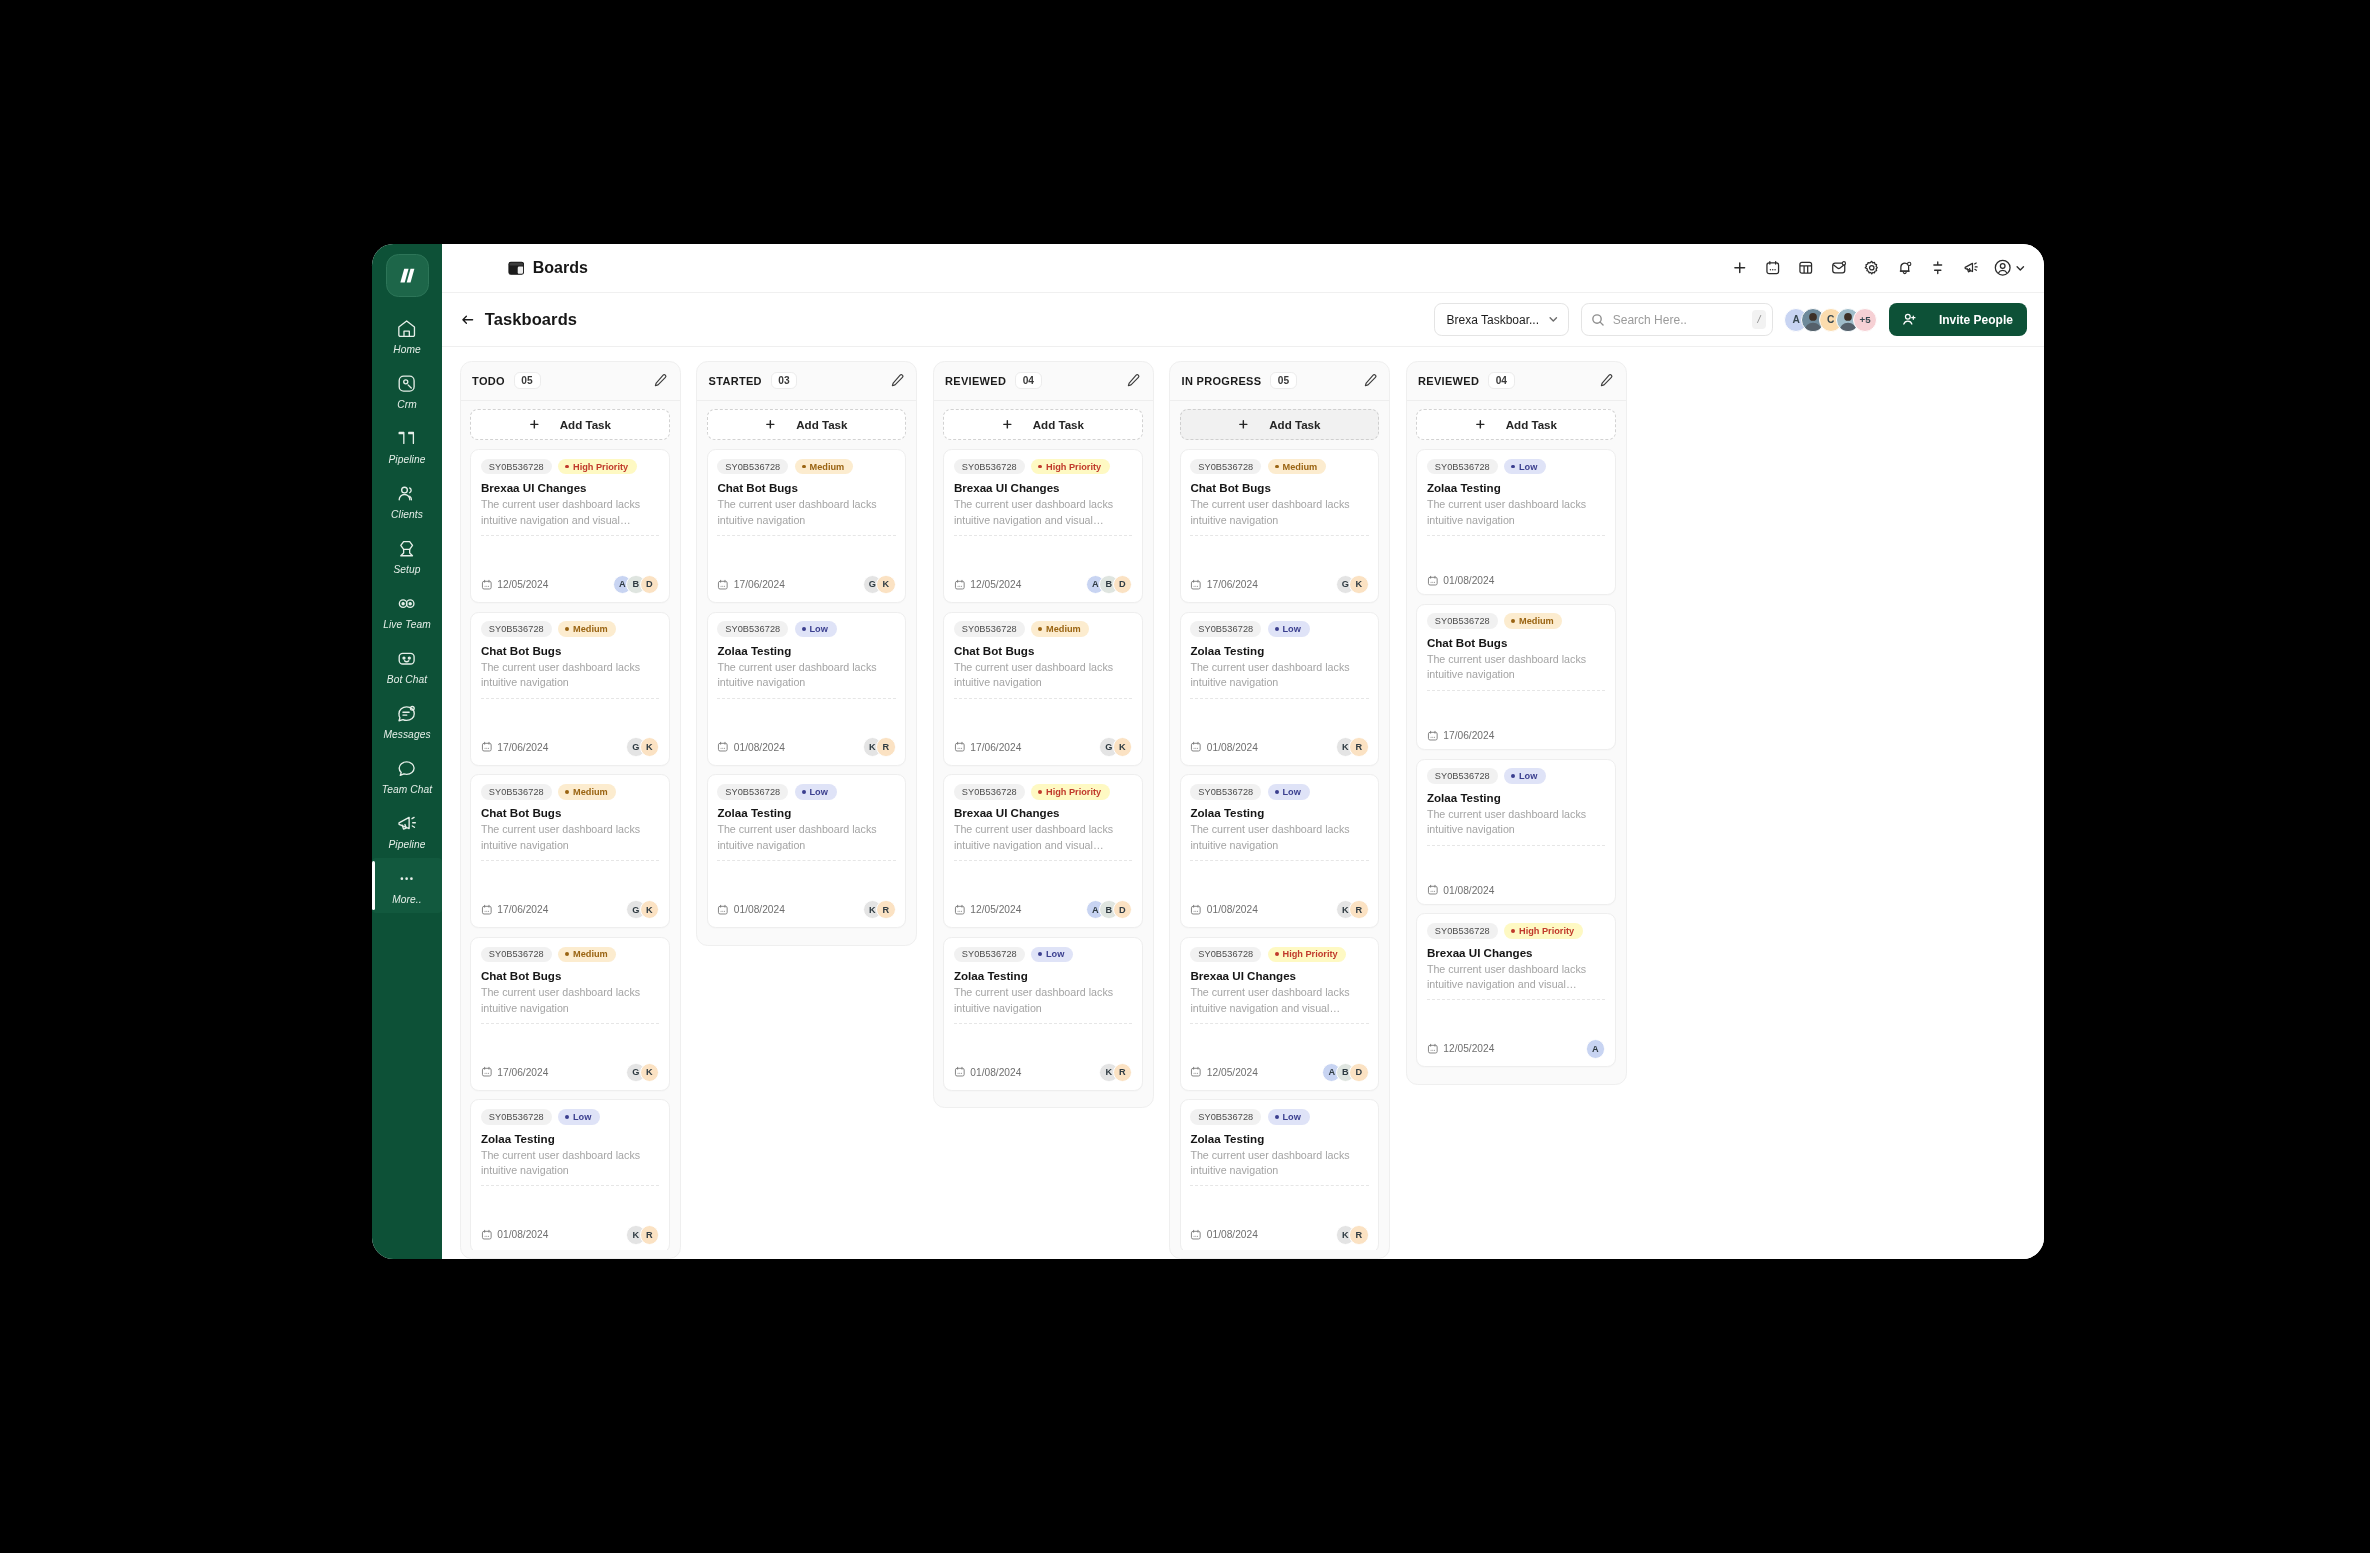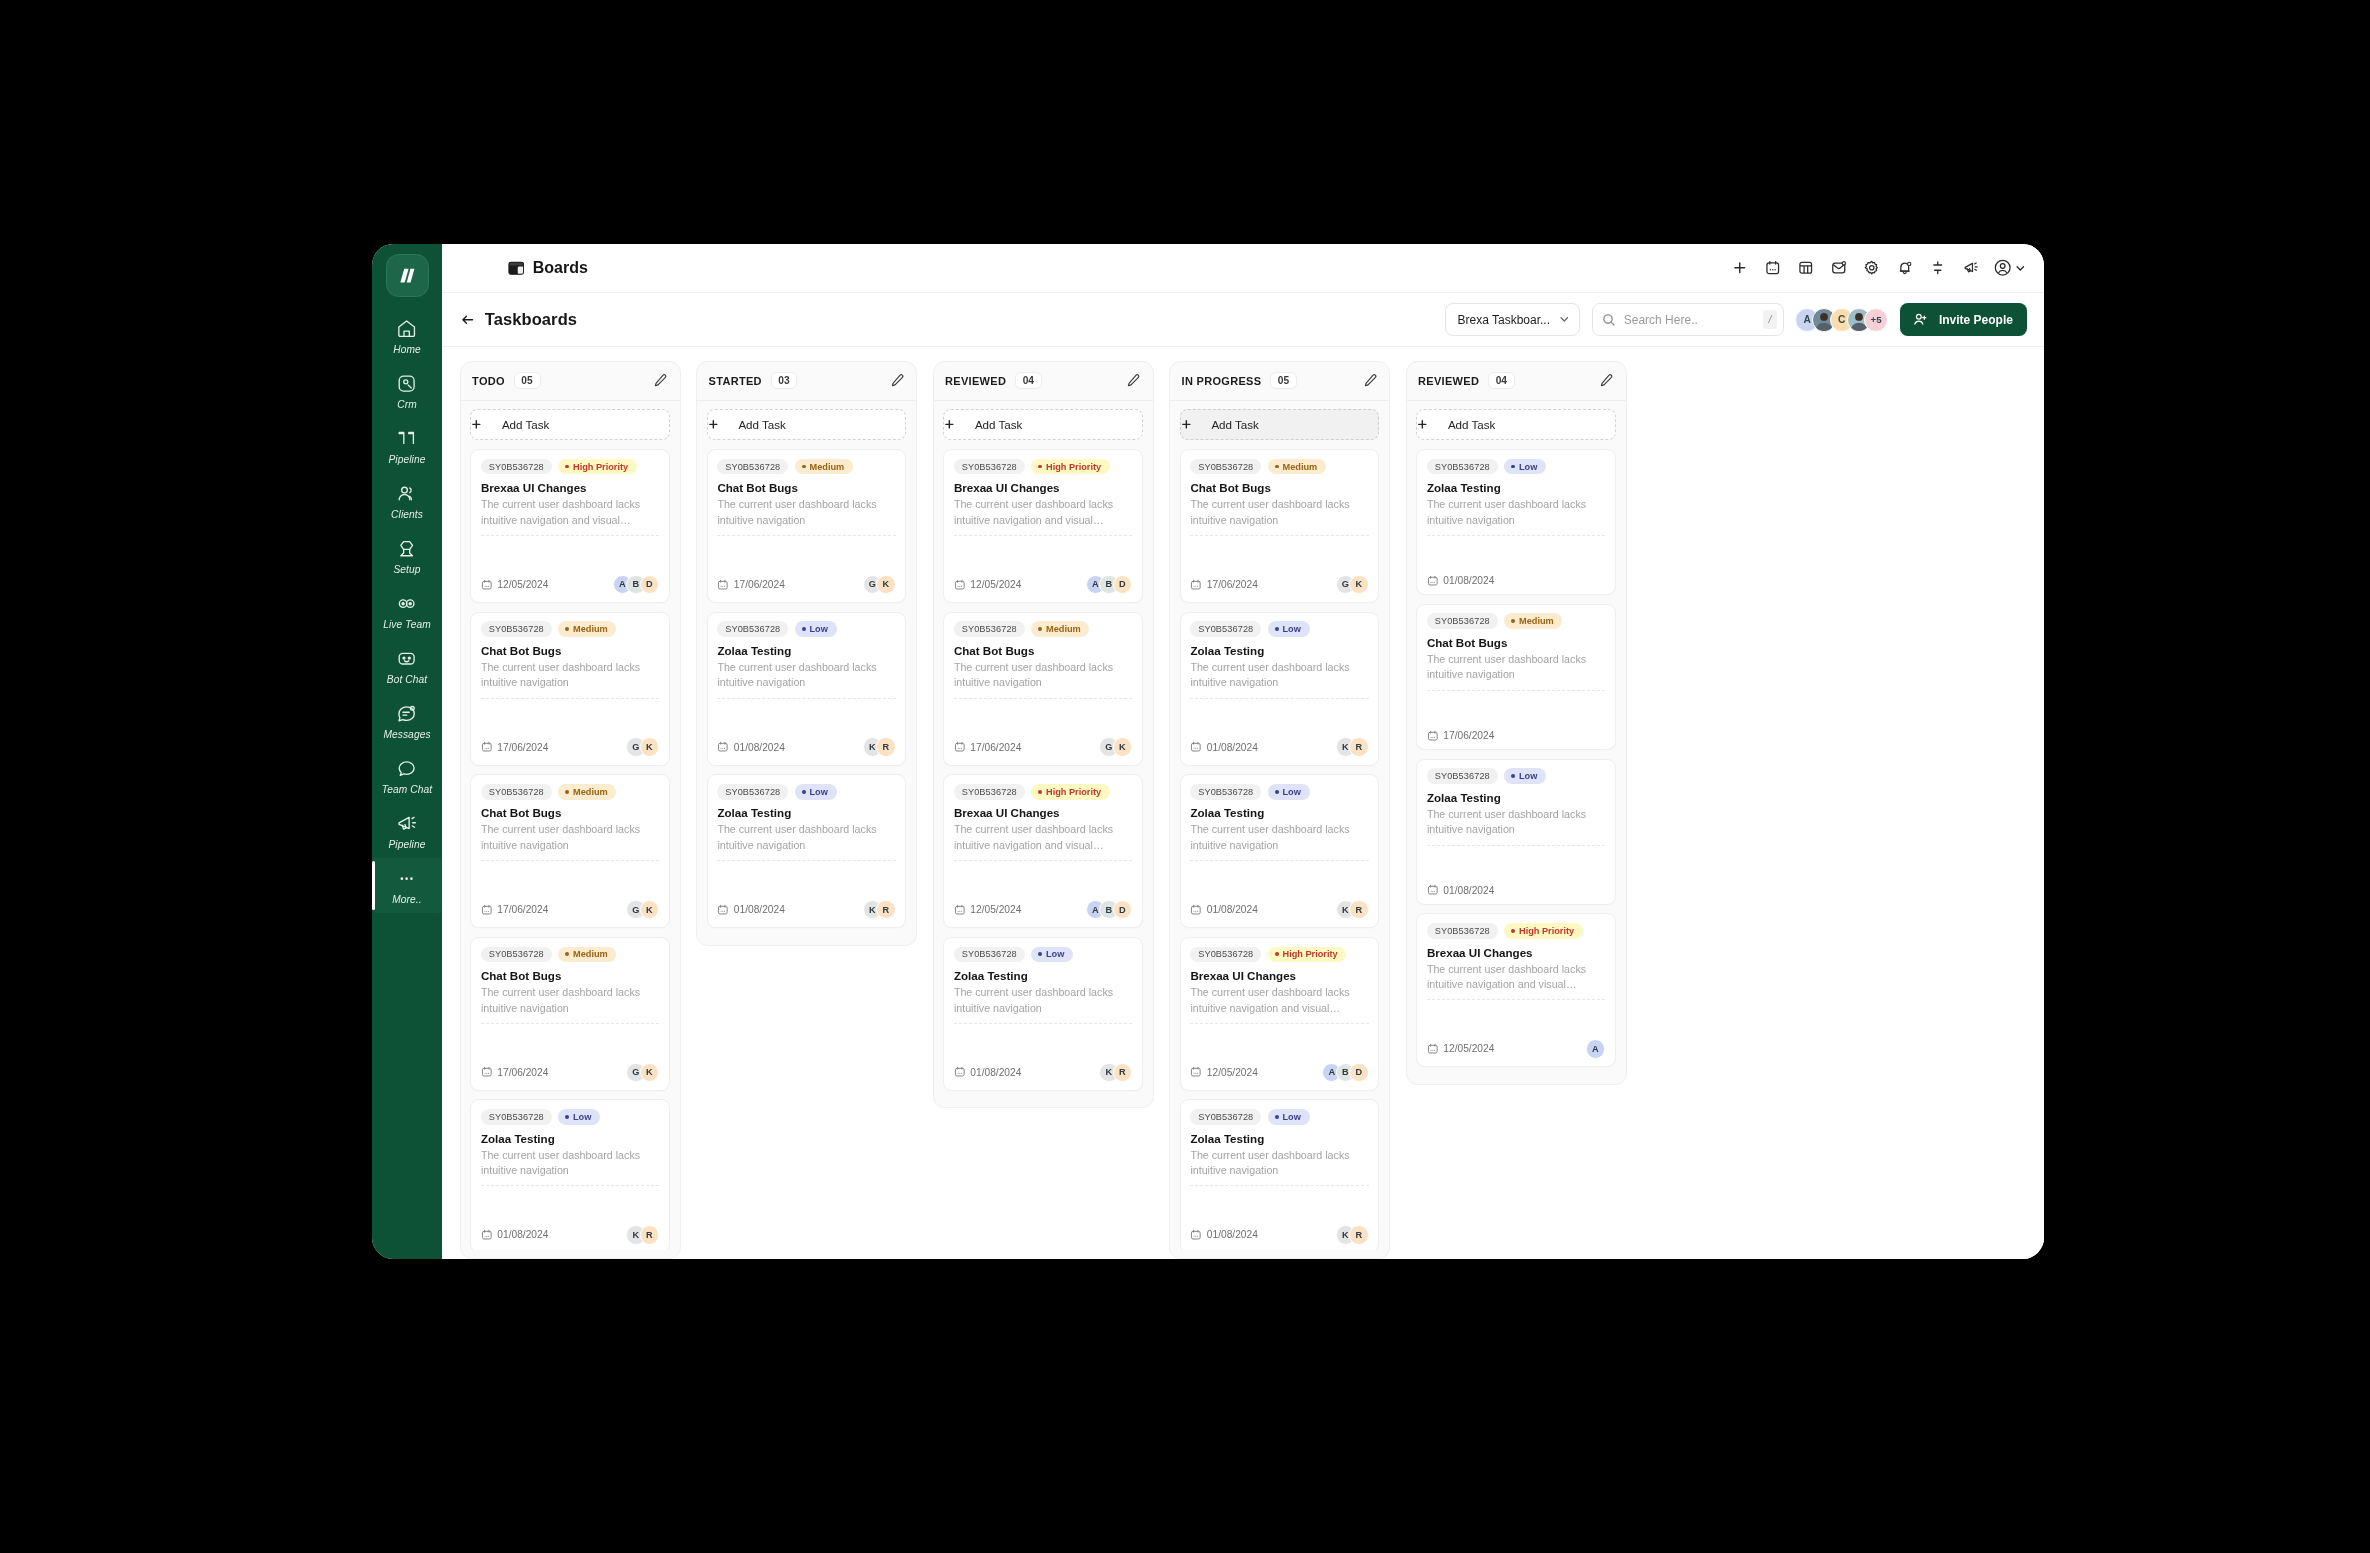--- a/index.html
+++ b/index.html
@@ -139,21 +139,21 @@
   .avatars .av {
     width: 24px; height: 24px; border-radius:50%;
     margin-left: -6.8px;
     border: 1.9px solid #ffffff;
     display:flex;align-items:center;justify-content:center;
     font-size: 10.2px; font-weight:600; color:#37474f; overflow:hidden;
   }
   .avatars .av:first-child { margin-left:0; }
   .invite-btn {
     height: 33px; border-radius: 7.8px; background:#0d5137; color:#fff;
-    display:flex; align-items:center; gap:11px; padding: 0 13.6px;
+    display:flex; align-items:center; gap:22px; padding: 0 13.6px;
     font-size: 12px; font-weight:600; cursor:pointer; white-space:nowrap;text-align:center;
   }
 
   
   #board-scroll {
     flex: 1 1 auto;
     overflow: hidden;
     padding: 13.6px 0 0 17.5px;
   }
   #board {
@@ -177,22 +177,22 @@
   }
   .col-title { font-size: 11px; font-weight: 600; color:#1b1b1b; letter-spacing:0.3px; }
   .col-count {
     background:#ffffff; border:1px solid #ececec; border-radius:5.8px;
     padding: 1.9px 6.8px; font-size: 10.2px; font-weight:600; color:#3a3a3a;
   }
   .col-edit { margin-left:auto; cursor:pointer; display:flex; }
   .col-body { padding: 8.7px 9.7px 0 9.7px; overflow:hidden; }
   .add-task {
     height: 31px; border: 1px dashed #d2d2d2; border-radius: 7.8px;
-    display:flex; align-items:center; gap:20px;
-    font-size: 11.6px; font-weight:400; color:#252525;
+    display:flex; align-items:center; justify-content:center; gap:20px;
+    font-size: 11.6px; font-weight:700; color:#252525;
     cursor:pointer; background:#ffffff; margin-bottom: 8.7px;
   }
   .add-task.hover { background:#f1f1f1; border-color:#cfcfcf; }
   .card {
     background:#ffffff; border:1px solid #eeeeee; border-radius:8.7px;
     padding: 8.7px 9.7px 7.8px 9.7px; margin-bottom: 8.7px;
     box-shadow: 0 1px 1px rgba(0,0,0,.015);
   }
   .card-tags { display:flex; align-items:center; gap:6.8px; margin-bottom: 6.8px;}
   .tag-id {

